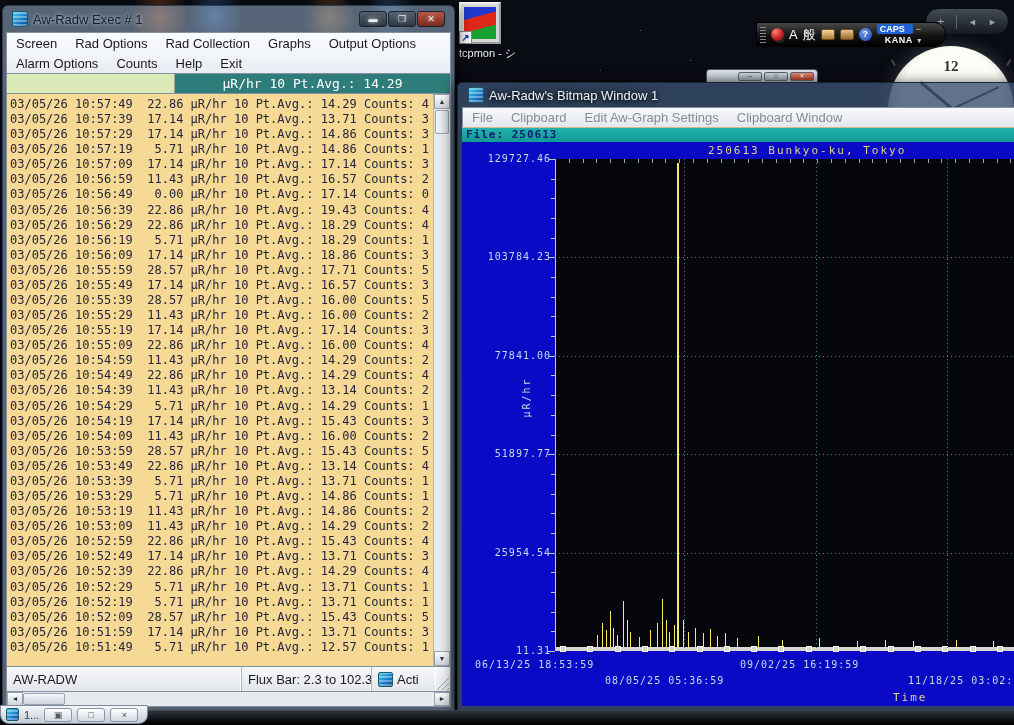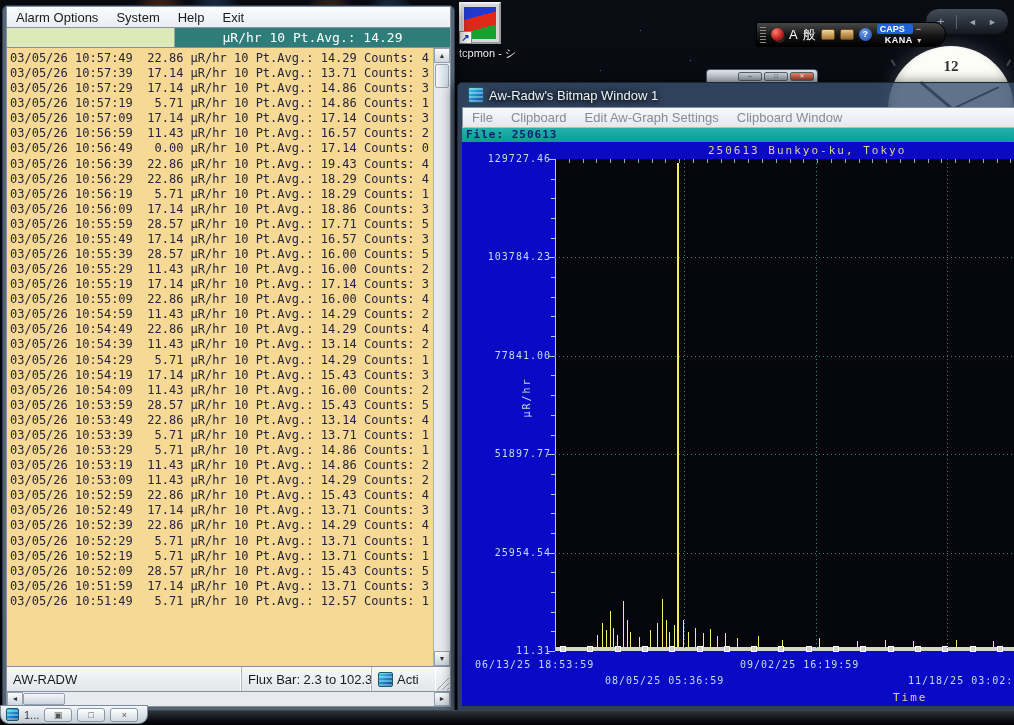--- a/index.html
+++ b/index.html
@@ -219,24 +219,40 @@
   <div class="lbl">tcpmon - シ</div>
 </div>
 
 <div id="bg-window">
   <span class="cb">─</span>
   <span class="cb">□</span>
   <span class="cb close">✕</span>
 </div>
 
 <div id="exec-window" class="win">
+  <div class="titlebar">
+    <span class="app-icon"></span>
+    <span class="title-text">Aw-Radw Exec # 1</span>
+    <span class="capbtns">
+      <span class="capbtn">▬</span>
+      <span class="capbtn">❐</span>
+      <span class="capbtn close">✕</span>
+    </span>
+  </div>
   <div id="exec-menus">
+    <div class="menurow" id="menu-row-1">
+        <div class="menu-item">Screen</div>
+        <div class="menu-item">Rad Options</div>
+        <div class="menu-item">Rad Collection</div>
+        <div class="menu-item">Graphs</div>
+        <div class="menu-item">Output Options</div>
+      </div>
     <div class="menurow" id="menu-row-2">
         <div class="menu-item">Alarm Options</div>
-        <div class="menu-item">System</div>
+        <div class="menu-item">Counts</div>
         <div class="menu-item">Help</div>
         <div class="menu-item">Exit</div>
       </div>
   </div>
   <div id="exec-header">
     <div id="hdr-green"></div>
     <div id="hdr-teal">µR/hr 10 Pt.Avg.: 14.29</div>
   </div>
   <div id="exec-main">
     <div id="log-pane"><div>03/05/26 10:57:49  22.86 µR/hr 10 Pt.Avg.: 14.29 Counts: 4</div><div>03/05/26 10:57:39  17.14 µR/hr 10 Pt.Avg.: 13.71 Counts: 3</div><div>03/05/26 10:57:29  17.14 µR/hr 10 Pt.Avg.: 14.86 Counts: 3</div><div>03/05/26 10:57:19   5.71 µR/hr 10 Pt.Avg.: 14.86 Counts: 1</div><div>03/05/26 10:57:09  17.14 µR/hr 10 Pt.Avg.: 17.14 Counts: 3</div><div>03/05/26 10:56:59  11.43 µR/hr 10 Pt.Avg.: 16.57 Counts: 2</div><div>03/05/26 10:56:49   0.00 µR/hr 10 Pt.Avg.: 17.14 Counts: 0</div><div>03/05/26 10:56:39  22.86 µR/hr 10 Pt.Avg.: 19.43 Counts: 4</div><div>03/05/26 10:56:29  22.86 µR/hr 10 Pt.Avg.: 18.29 Counts: 4</div><div>03/05/26 10:56:19   5.71 µR/hr 10 Pt.Avg.: 18.29 Counts: 1</div><div>03/05/26 10:56:09  17.14 µR/hr 10 Pt.Avg.: 18.86 Counts: 3</div><div>03/05/26 10:55:59  28.57 µR/hr 10 Pt.Avg.: 17.71 Counts: 5</div><div>03/05/26 10:55:49  17.14 µR/hr 10 Pt.Avg.: 16.57 Counts: 3</div><div>03/05/26 10:55:39  28.57 µR/hr 10 Pt.Avg.: 16.00 Counts: 5</div><div>03/05/26 10:55:29  11.43 µR/hr 10 Pt.Avg.: 16.00 Counts: 2</div><div>03/05/26 10:55:19  17.14 µR/hr 10 Pt.Avg.: 17.14 Counts: 3</div><div>03/05/26 10:55:09  22.86 µR/hr 10 Pt.Avg.: 16.00 Counts: 4</div><div>03/05/26 10:54:59  11.43 µR/hr 10 Pt.Avg.: 14.29 Counts: 2</div><div>03/05/26 10:54:49  22.86 µR/hr 10 Pt.Avg.: 14.29 Counts: 4</div><div>03/05/26 10:54:39  11.43 µR/hr 10 Pt.Avg.: 13.14 Counts: 2</div><div>03/05/26 10:54:29   5.71 µR/hr 10 Pt.Avg.: 14.29 Counts: 1</div><div>03/05/26 10:54:19  17.14 µR/hr 10 Pt.Avg.: 15.43 Counts: 3</div><div>03/05/26 10:54:09  11.43 µR/hr 10 Pt.Avg.: 16.00 Counts: 2</div><div>03/05/26 10:53:59  28.57 µR/hr 10 Pt.Avg.: 15.43 Counts: 5</div><div>03/05/26 10:53:49  22.86 µR/hr 10 Pt.Avg.: 13.14 Counts: 4</div><div>03/05/26 10:53:39   5.71 µR/hr 10 Pt.Avg.: 13.71 Counts: 1</div><div>03/05/26 10:53:29   5.71 µR/hr 10 Pt.Avg.: 14.86 Counts: 1</div><div>03/05/26 10:53:19  11.43 µR/hr 10 Pt.Avg.: 14.86 Counts: 2</div><div>03/05/26 10:53:09  11.43 µR/hr 10 Pt.Avg.: 14.29 Counts: 2</div><div>03/05/26 10:52:59  22.86 µR/hr 10 Pt.Avg.: 15.43 Counts: 4</div><div>03/05/26 10:52:49  17.14 µR/hr 10 Pt.Avg.: 13.71 Counts: 3</div><div>03/05/26 10:52:39  22.86 µR/hr 10 Pt.Avg.: 14.29 Counts: 4</div><div>03/05/26 10:52:29   5.71 µR/hr 10 Pt.Avg.: 13.71 Counts: 1</div><div>03/05/26 10:52:19   5.71 µR/hr 10 Pt.Avg.: 13.71 Counts: 1</div><div>03/05/26 10:52:09  28.57 µR/hr 10 Pt.Avg.: 15.43 Counts: 5</div><div>03/05/26 10:51:59  17.14 µR/hr 10 Pt.Avg.: 13.71 Counts: 3</div><div>03/05/26 10:51:49   5.71 µR/hr 10 Pt.Avg.: 12.57 Counts: 1</div></div>

